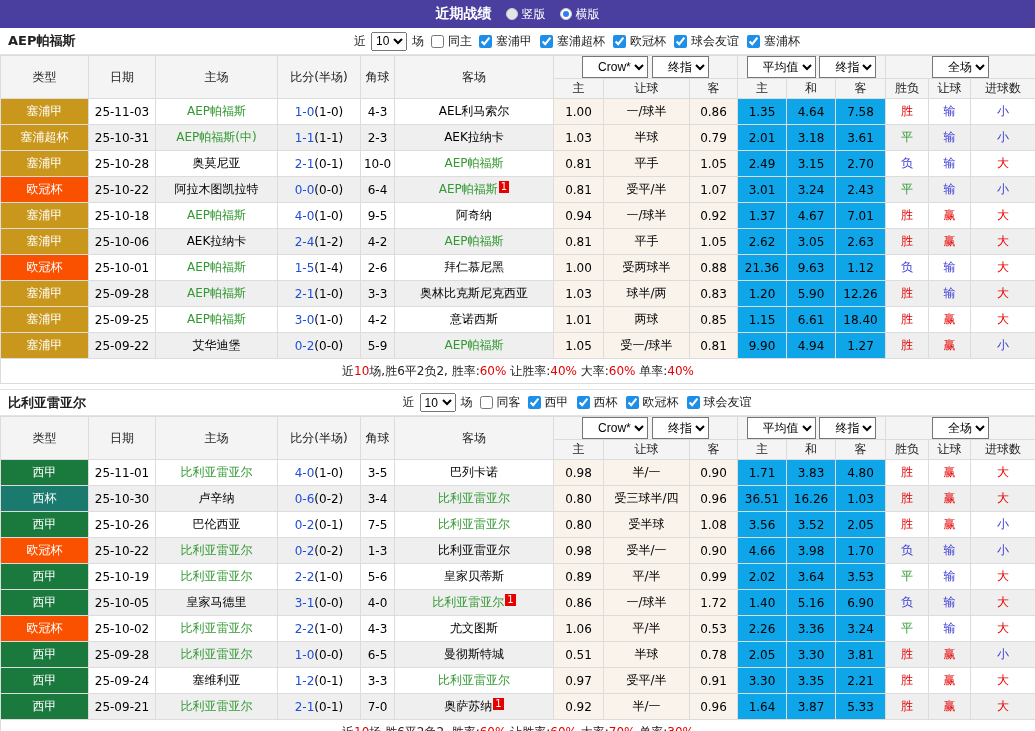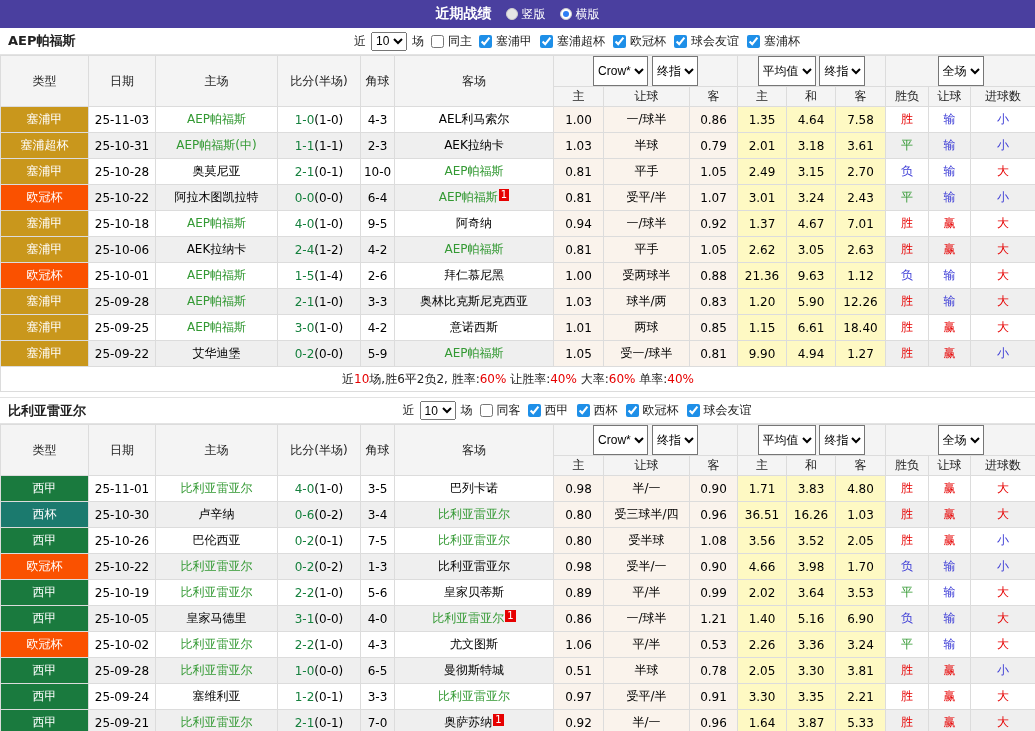--- a/index.html
+++ b/index.html
@@ -43,28 +43,28 @@
     width:1035px; border-collapse:collapse; table-layout:fixed;
     font-size:12px; text-align:center;
   }
   table.results th, table.results td {
     border:1px solid #DCDCDC; padding:0 2px; height:26px;
     overflow:hidden; white-space:nowrap;
   }
   table.results thead th {
     background:#F4F4F4; font-weight:normal; color:#222; height:20px;
   }
-  thead select { font-size:12px; height:30px; background:#fff; }
+  thead select { font-size:12px; height:22px; background:#fff;padding-left:11px; }
   td.type { color:#fff; }
   tr.even td { background:#EFEFEF; }
   tr.odd td { background:#FFFFFF; }
   table.results td.crow { background:#FAF3EC; }
-  table.results td.avg  { background:#fef9c3; }
+  table.results td.avg  { background:#0ea5e9; }
   .tg { color:#339933; }
-  .sc-ft { color:#15803d; }
+  .sc-ft { color:#1d4ed8; }
   .sc-ht { color:#000; }
   .c-red  { color:#E60000; }
   .c-green{ color:#339933; }
   .c-blue { color:#3B3BD6; }
   .badge {
     background:#E60000; color:#fff; font-size:10px; line-height:12px;
     padding:0 2px; margin-left:1px; display:inline-block; vertical-align:top;
   }
   tr.summary td {
     background:#fff; height:25px; text-align:center; color:#222;
@@ -478,21 +478,21 @@
           </tr>
           <tr class="even">
             <td class="type" style="background: rgb(26, 122, 62);">西甲</td>
             <td>25-10-05</td>
             <td><span>皇家马德里</span></td>
             <td><span class="sc-ft">3-1</span><span class="sc-ht">(0-0)</span></td>
             <td>4-0</td>
             <td><span class="tg">比利亚雷亚尔</span><span class="badge">1</span></td>
             <td class="crow">0.86</td>
             <td class="crow">一/球半</td>
-            <td class="crow">1.21</td>
+            <td class="crow">1.72</td>
             <td class="avg">1.40</td>
             <td class="avg">5.16</td>
             <td class="avg">6.90</td>
             <td class="c-blue">负</td>
             <td class="c-blue">输</td>
             <td class="c-red">大</td>
           </tr>
           <tr class="odd">
             <td class="type" style="background: rgb(250, 81, 0);">欧冠杯</td>
             <td>25-10-02</td>

